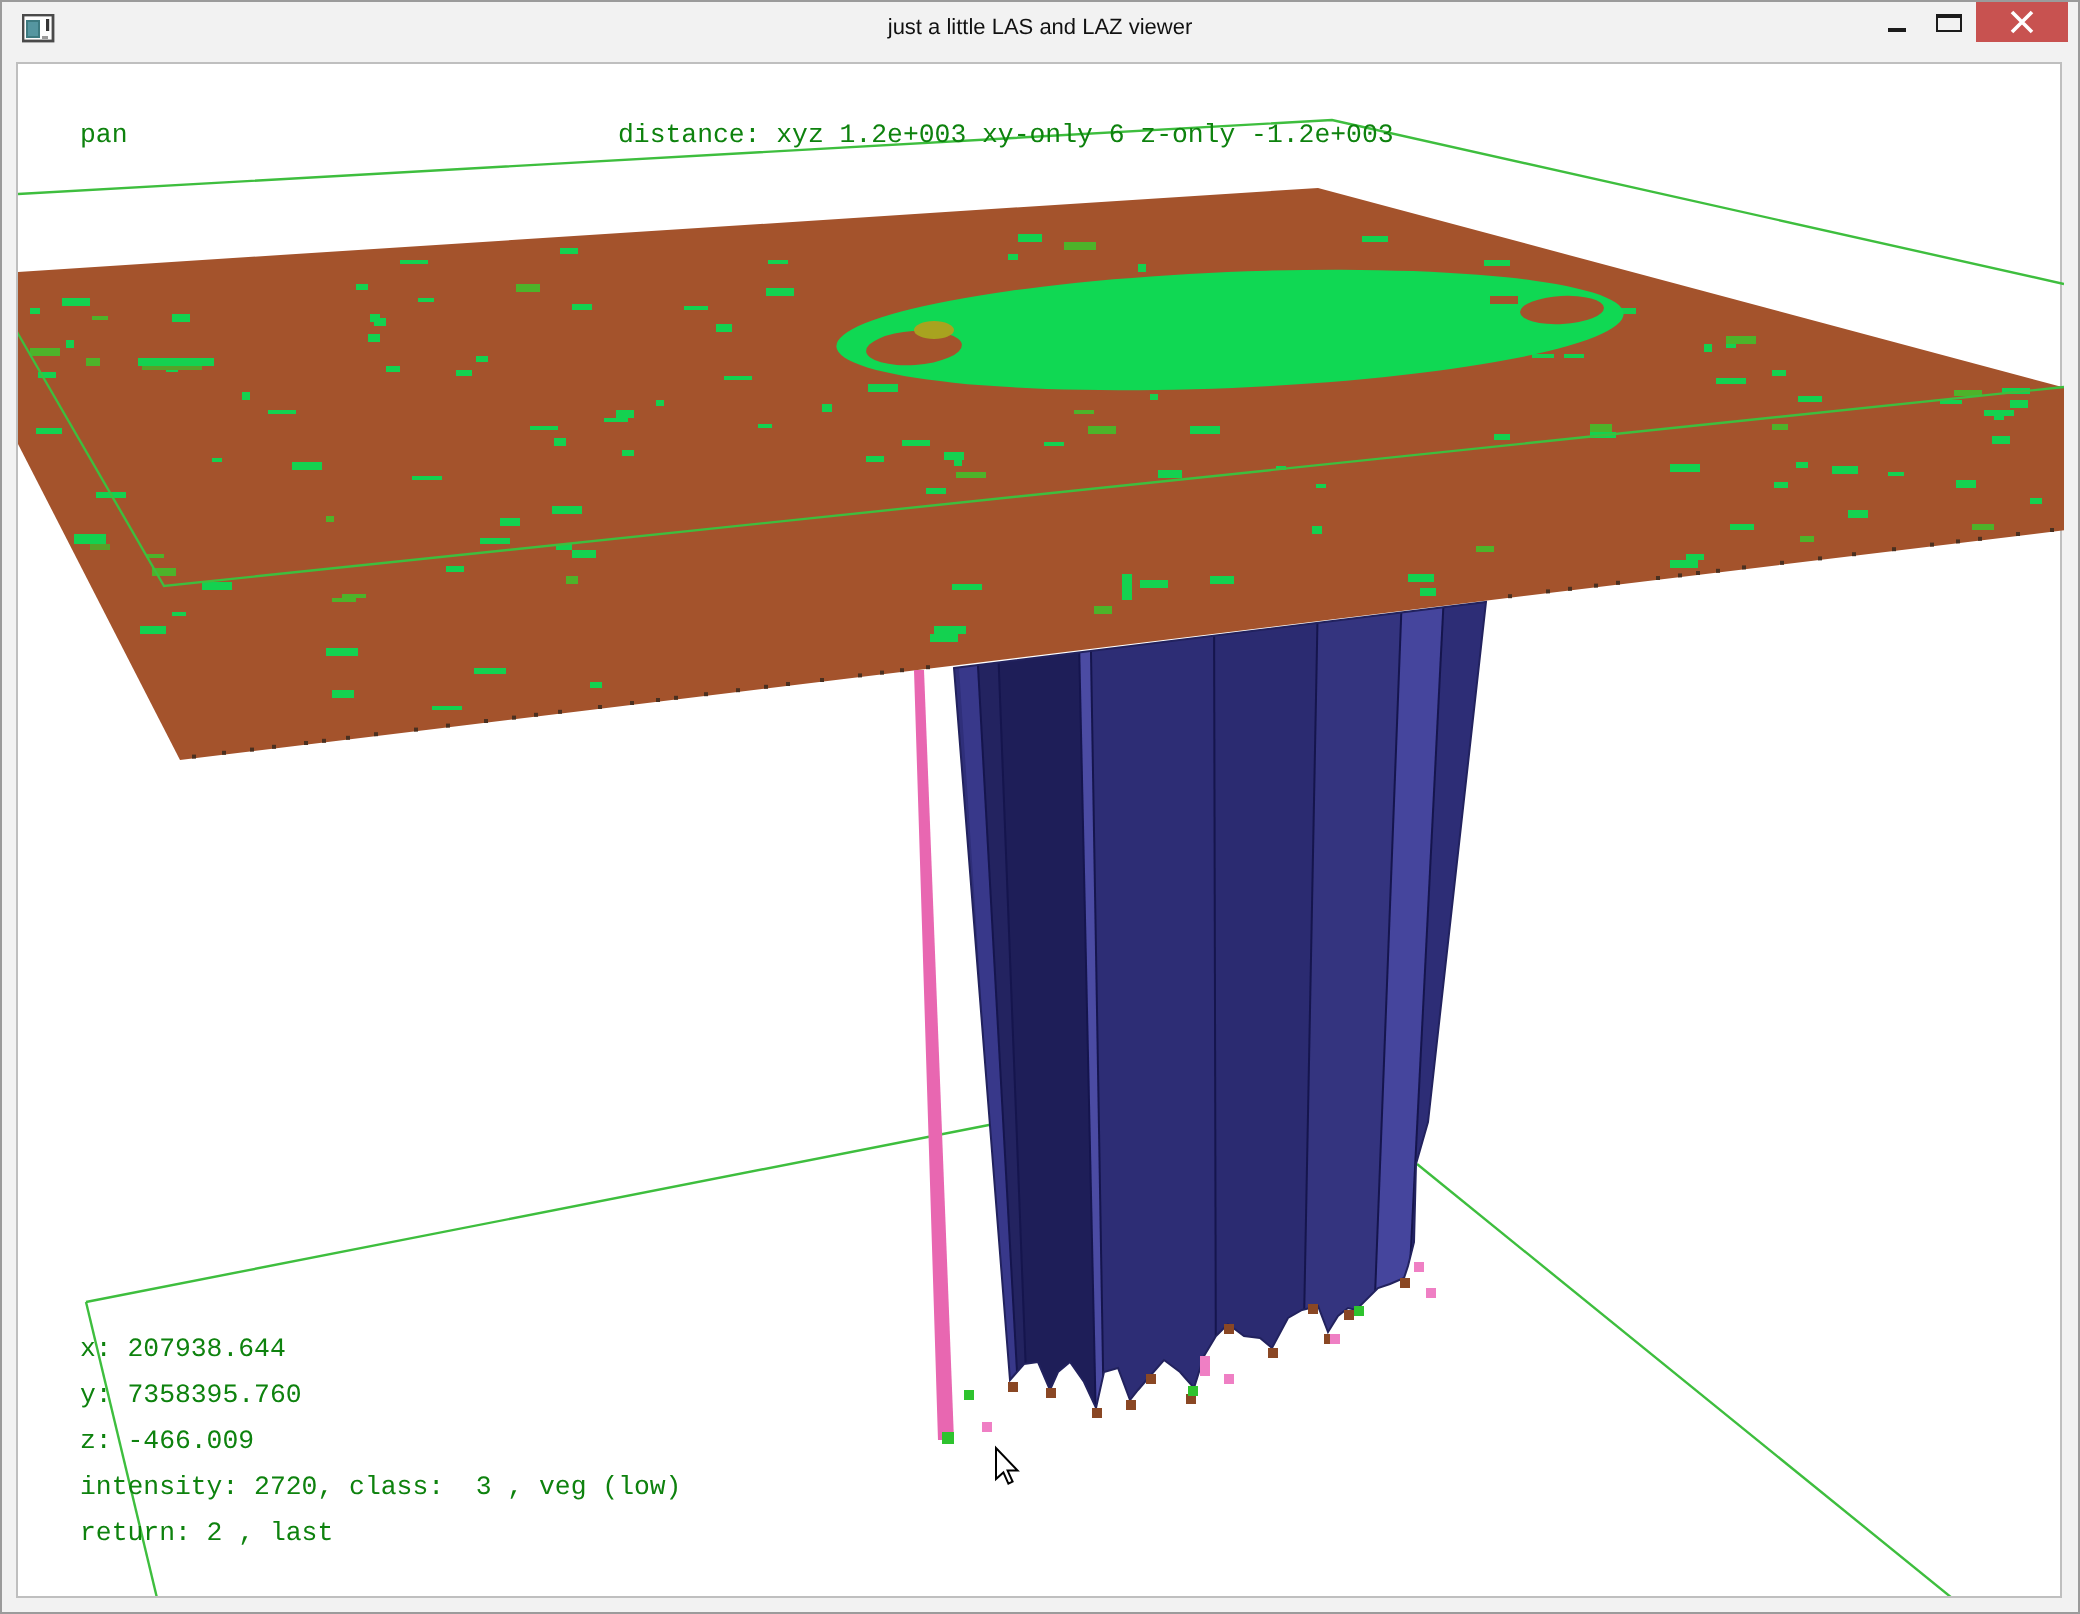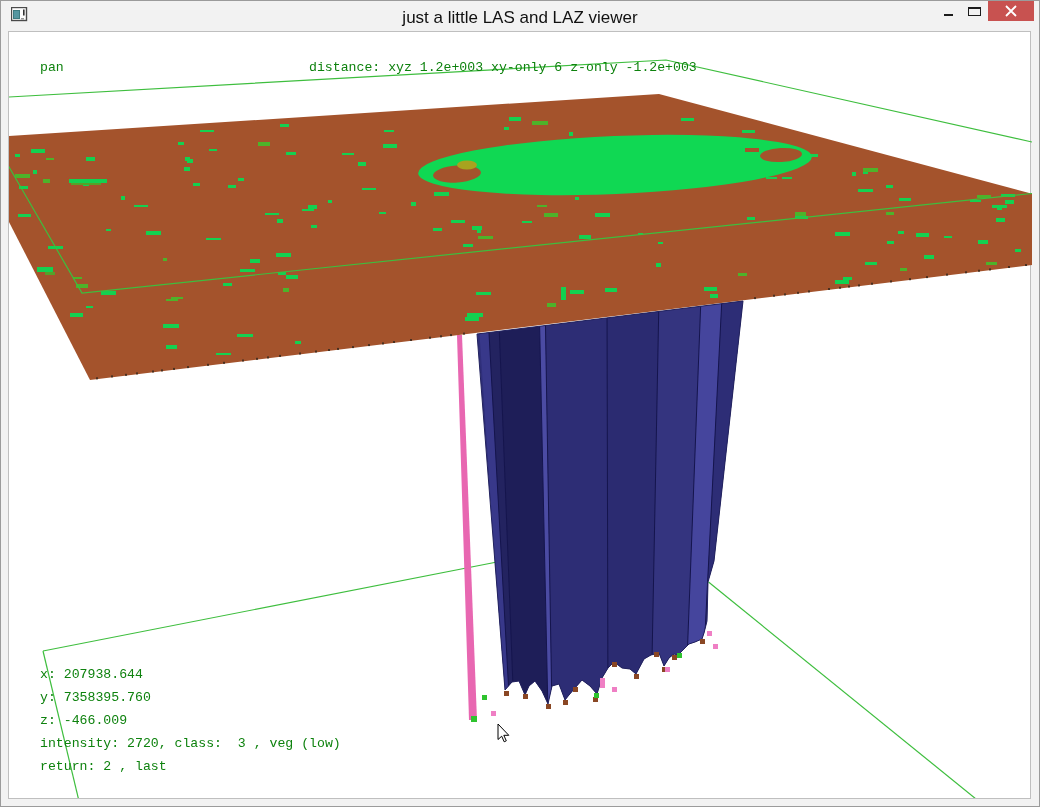--- a/index.html
+++ b/index.html
@@ -1,19 +1,19 @@
 <!DOCTYPE html>
 <html><head><meta charset="utf-8">
 <style>
 html,body{margin:0;padding:0;width:1040px;height:807px;overflow:hidden;background:#f2f2f2;
 font-family:"Liberation Sans",sans-serif;}
 #win{position:absolute;left:0;top:0;width:1038px;height:805px;border:1px solid #9b9b9b;background:#f2f2f2;}
 #client{position:absolute;left:7px;top:30px;width:1023px;height:768px;background:#fff;border:1px solid #bfbfbf;box-sizing:border-box;}
 #title{position:absolute;left:0;top:0;width:100%;height:30px;text-align:center;}
-#title span{display:inline-block;margin-top:7px;font-size:17px;color:#111;}
+#title span{display:inline-block;margin-top:7px;font-size:11px;color:#111;}
 #closebtn{position:absolute;left:987px;top:0;width:46px;height:20px;background:#c85250;}
 #ming{position:absolute;left:943px;top:13px;width:9px;height:2px;background:#1c1c1c;}
 #maxg{position:absolute;left:967px;top:6px;width:11px;height:6px;border:2px solid #1c1c1c;border-width:2px 1.5px 1.5px 1.5px;box-sizing:content-box;}
 </style></head>
 <body>
 <div id="win">
  <div id="title"><span>just a little LAS and LAZ viewer</span></div>
  <svg style="position:absolute;left:10px;top:6px" width="17" height="15" viewBox="0 0 17 15">
    <rect x="0.5" y="0.5" width="15" height="13" fill="#fdfdfd" stroke="#4a4a4a" stroke-width="1.4"></rect>
    <rect x="2" y="3" width="7" height="9" fill="#3d7a80"></rect>

